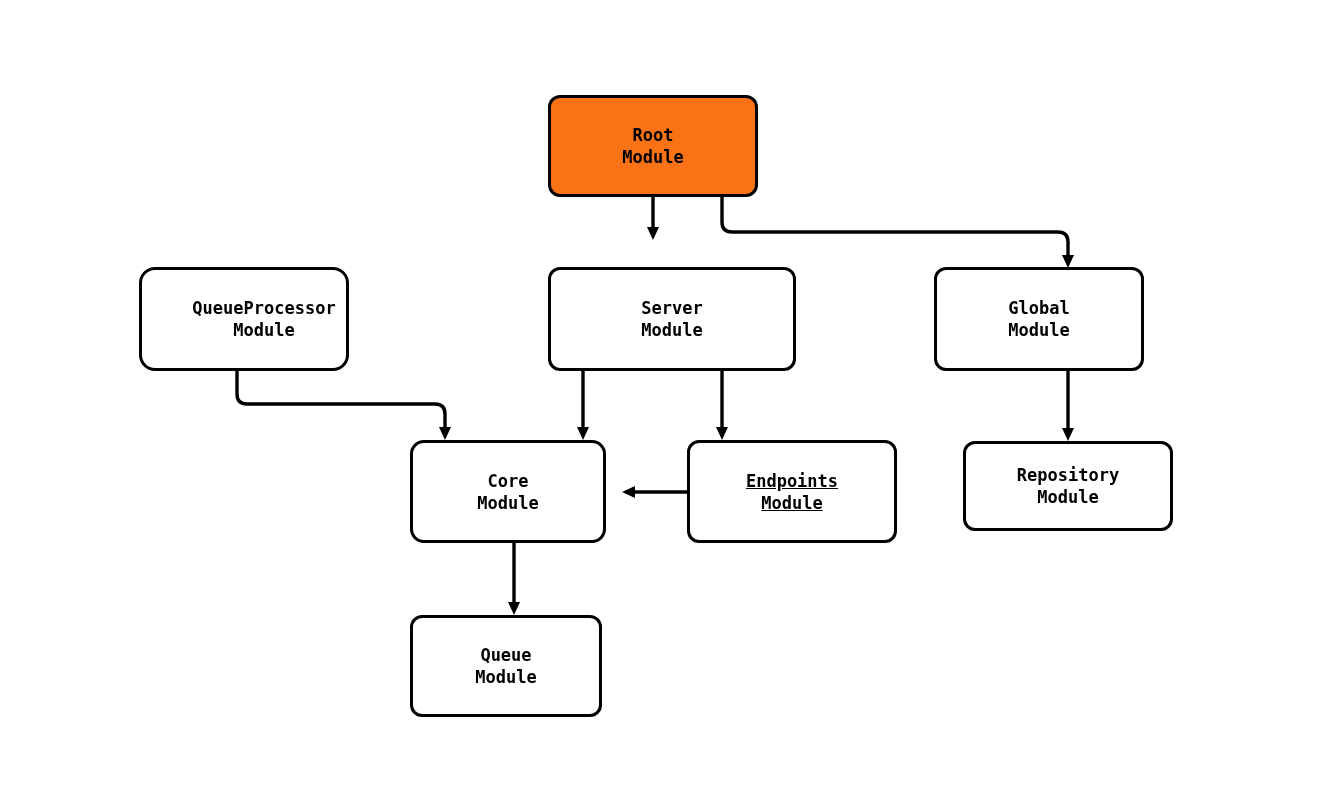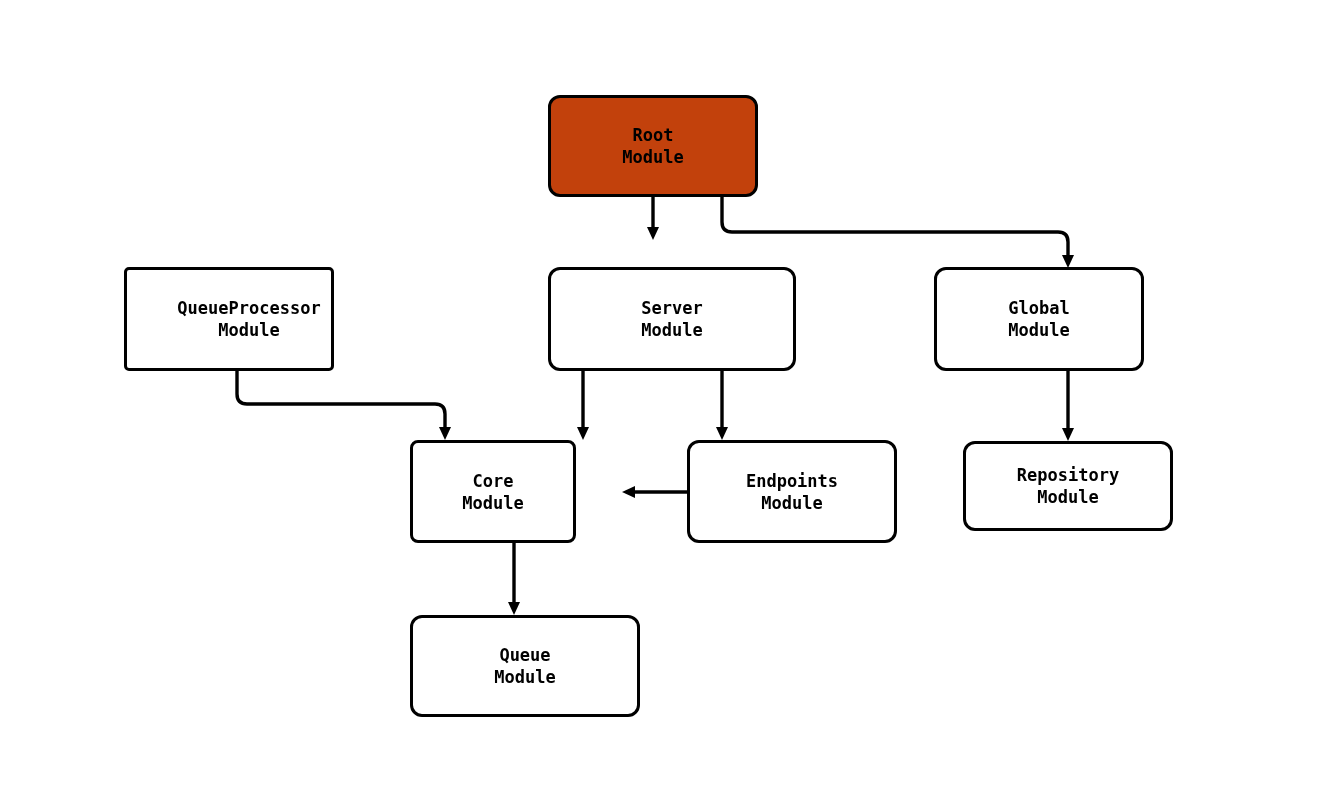--- a/index.html
+++ b/index.html
@@ -88,53 +88,53 @@
 
     <g>
       <path d="M 687 492 L 634 492" stroke="#000000" stroke-width="3.4" fill="none" marker-end="url(#arrow-down)"></path>
     </g>
 
     <g>
       <path d="M 514 543 L 514 603" stroke="#000000" stroke-width="3.4" fill="none" marker-end="url(#arrow-down)"></path>
     </g>
   </svg>
 
-  <div class="node" style="left: 548px; top: 95px; width: 210px; height: 102px; border-color: rgb(0, 0, 0); background: #c2410c; border-width: 3px; border-radius: 12px;">
+  <div class="node" style="left: 548px; top: 95px; width: 210px; height: 102px; border-color: rgb(0, 0, 0); background: #f97316; border-width: 3px; border-radius: 12px;">
     <span class="node-label">Root
 Module</span>
   </div>
 
-  <div class="node" style="left: 124px; top: 267px; width: 210px; height: 104px; border-color: rgb(0, 0, 0); background: rgb(255, 255, 255); border-width: 3px; border-radius: 5px; padding-left: 40px;">
+  <div class="node" style="left: 139px; top: 267px; width: 210px; height: 104px; border-color: rgb(0, 0, 0); background: rgb(255, 255, 255); border-width: 3px; border-radius: 16px; padding-left: 40px;">
     <span class="node-label">QueueProcessor
 Module</span>
   </div>
 
   <div class="node" style="left: 548px; top: 267px; width: 248px; height: 104px; border-color: rgb(0, 0, 0); background: rgb(255, 255, 255); border-width: 3px; border-radius: 12px;">
     <span class="node-label">Server
 Module</span>
   </div>
 
   <div class="node" style="left: 934px; top: 267px; width: 210px; height: 104px; border-color: rgb(0, 0, 0); background: rgb(255, 255, 255); border-width: 3px; border-radius: 12px; justify-content: center;">
     <span class="node-label">Global
 Module</span>
   </div>
 
-  <div class="node" style="left: 410px; top: 440px; width: 166px; height: 103px; border-color: rgb(0, 0, 0); background: rgb(255, 255, 255); border-width: 3px; border-radius: 8px;">
+  <div class="node" style="left: 410px; top: 440px; width: 196px; height: 103px; border-color: rgb(0, 0, 0); background: rgb(255, 255, 255); border-width: 3px; border-radius: 14px;">
     <span class="node-label">Core
 Module</span>
   </div>
 
-  <div class="node" style="left: 687px; top: 440px; width: 210px; height: 103px; border-color: rgb(0, 0, 0); background: rgb(255, 255, 255); border-width: 3px; border-radius: 12px;">
+  <div class="node" style="left: 687px; top: 440px; width: 210px; height: 103px; border-color: rgb(0, 0, 0); background: rgb(255, 255, 255); border-width: 3px; border-radius: 12px; text-decoration: underline;">
     <span class="node-label">Endpoints
 Module</span>
   </div>
 
   <div class="node" style="left: 963px; top: 441px; width: 210px; height: 90px; border-color: rgb(0, 0, 0); background: rgb(255, 255, 255); border-width: 3px; border-radius: 12px;">
     <span class="node-label">Repository
 Module</span>
   </div>
 
-  <div class="node" style="left: 410px; top: 615px; width: 230px; height: 102px; border-color: rgb(0, 0, 0); background: rgb(255, 255, 255); border-width: 3px; border-radius: 12px; justify-content: center;">
+  <div class="node" style="left: 410px; top: 615px; width: 192px; height: 102px; border-color: rgb(0, 0, 0); background: rgb(255, 255, 255); border-width: 3px; border-radius: 12px; justify-content: center;">
     <span class="node-label">Queue
 Module</span>
   </div>
 
 </div>
 
 </body></html>

